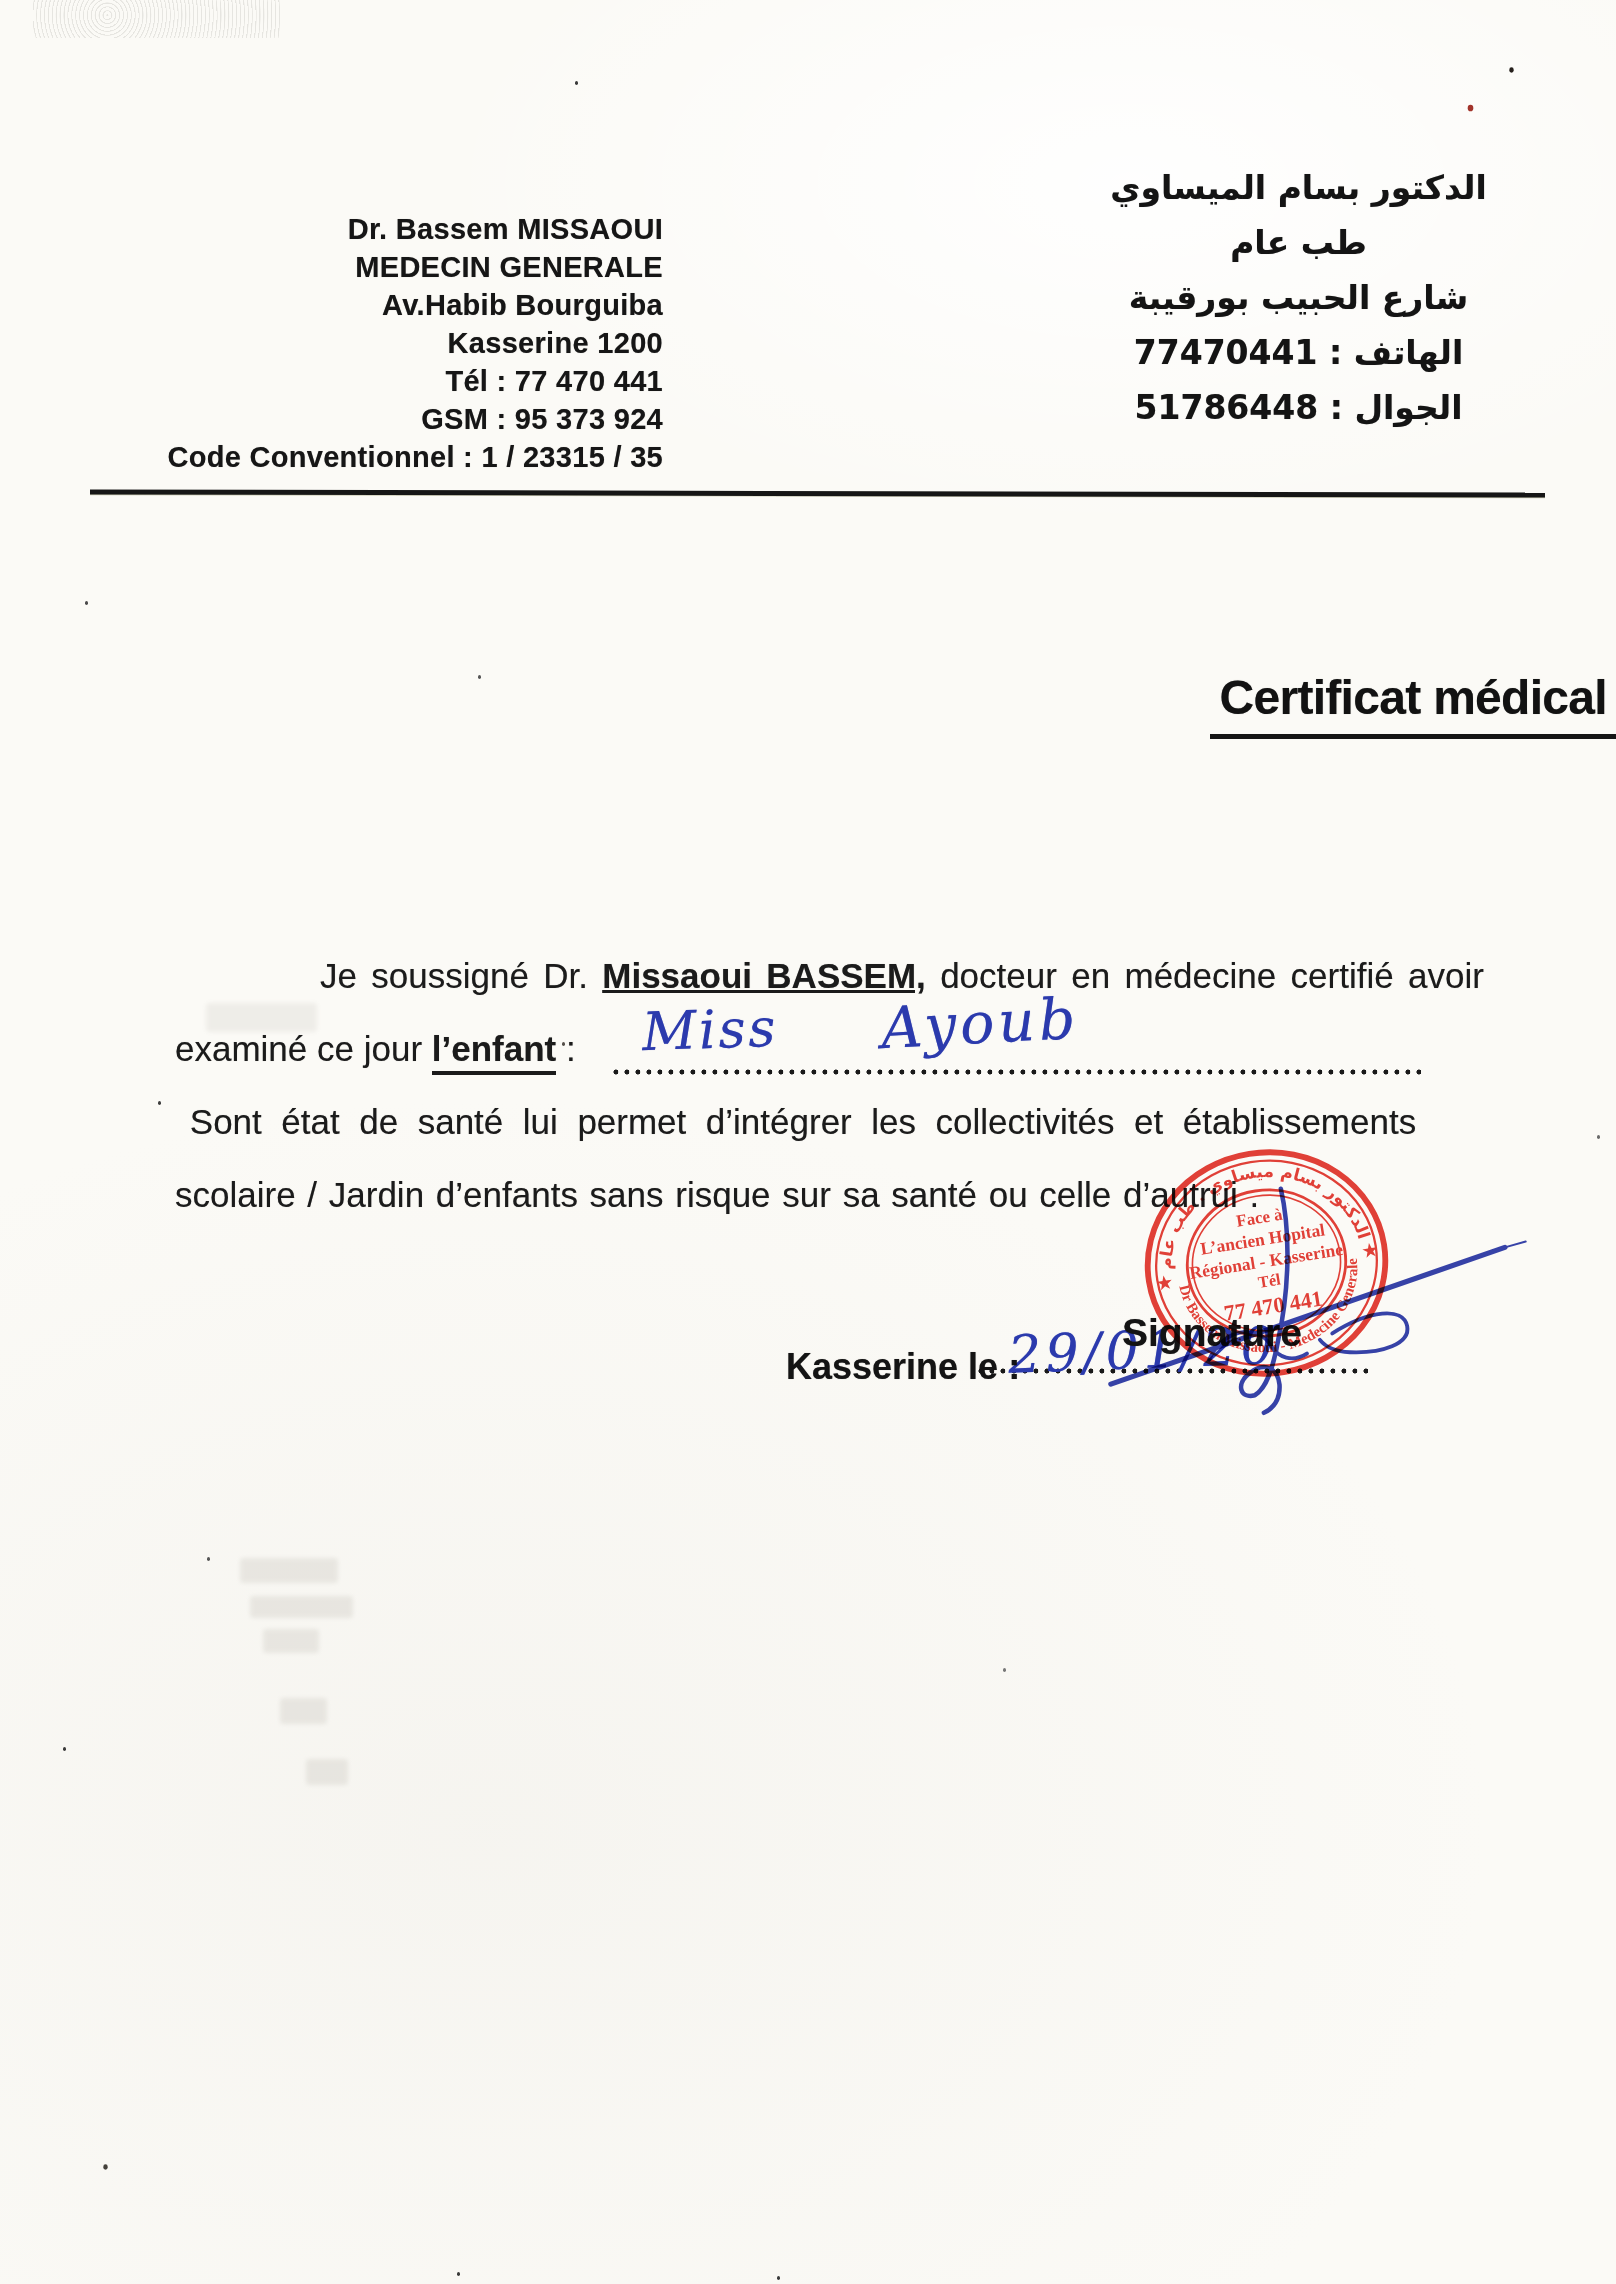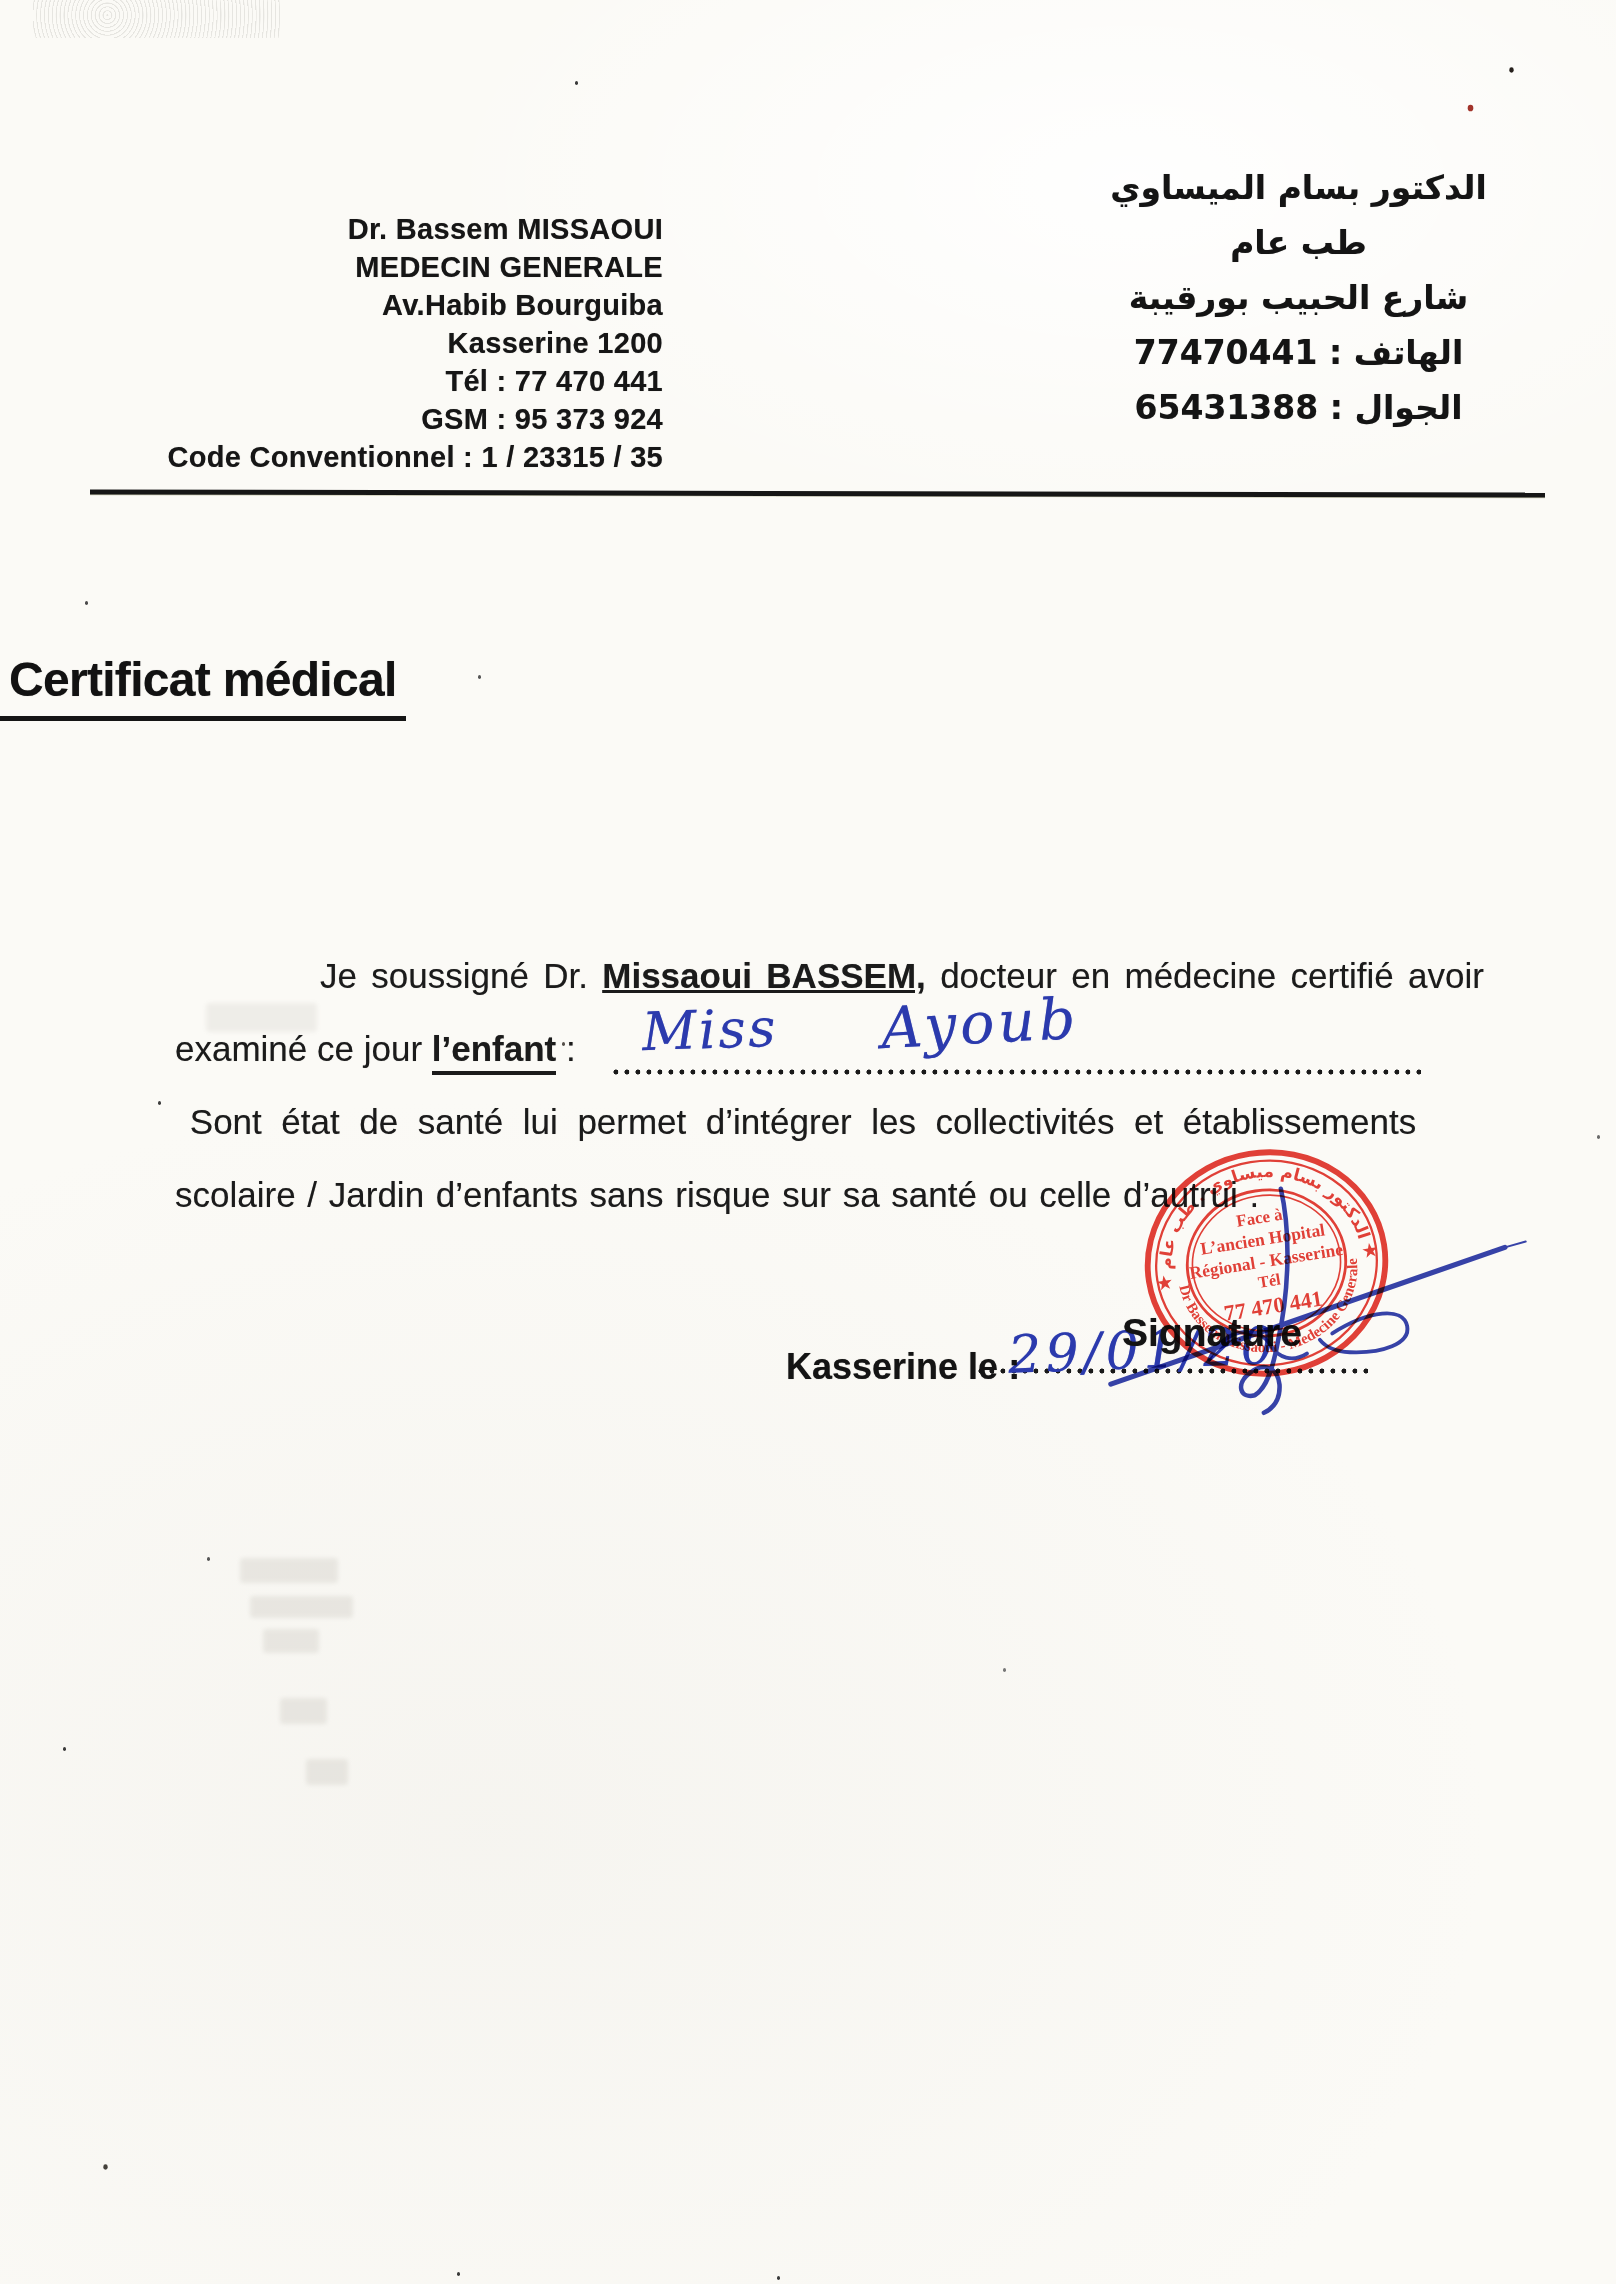--- a/index.html
+++ b/index.html
@@ -14,21 +14,21 @@
   
   .hdr-left{position:absolute; left:109px; top:210px; width:554px; text-align:right;
     font-weight:bold; font-size:29px; line-height:38px; color:#161616;
     text-shadow:0 0 0.7px rgba(0,0,0,.45); letter-spacing:0.3px;}
   .hdr-right{position:absolute; left:1077px; top:160px; width:443px; text-align:center;
     direction:rtl; font-family:"DejaVu Sans", sans-serif; font-weight:bold;
     font-size:33px; line-height:55px; color:#141414; text-shadow:0 0 0.7px rgba(0,0,0,.4);}
   .rule{position:absolute; left:90px; top:491px; width:1455px; height:4.6px;
     background:#161616; transform:rotate(.12deg); box-shadow:0 0.7px 0 rgba(120,120,60,.35);}
   
-  .title-wrap{position:absolute; left:0; top:652px; width:1616px; text-align:left;}
+  .title-wrap{position:absolute; left:0; top:670px; width:1616px; text-align:right;}
   .title{display:inline-block; font-weight:bold; font-size:48px; letter-spacing:-0.7px;
     color:#121212; text-shadow:0 0 0.7px rgba(0,0,0,.5);
     border-bottom:5.9px solid #151515; padding:0 9px 9px 9px;}
   
   .body-block{position:absolute; left:175px; top:956px; width:1256px; font-size:35px; color:#1b1b1b;
     text-shadow:0 0 0.7px rgba(0,0,0,.4);}
   .bline{position:absolute; left:0; width:1256px; white-space:nowrap;}
   .b1{top:0; text-indent:145px; word-spacing:4.6px;}
   .b2{top:73px;}
   .b3{top:146px; word-spacing:9.8px;text-align:center;}
@@ -105,21 +105,21 @@
     <div>Tél : 77 470 441</div>
     <div>GSM : 95 373 924</div>
     <div>Code Conventionnel : 1 / 23315 / 35</div>
   </div>
 
   <div class="hdr-right">
     <div>الدكتور بسام الميساوي</div>
     <div>طب عام</div>
     <div>شارع الحبيب بورقيبة</div>
     <div>الهاتف : 77470441</div>
-    <div>الجوال : 65431388</div>
+    <div>الجوال : 51786448</div>
   </div>
 
   <div class="rule"></div>
 
   <div class="title-wrap">
     <span class="title">Certificat médical</span>
   </div>
 
   <div class="body-block">
     <div class="bline b1"><span>Je soussigné Dr. </span><span class="bold">Missaoui BASSEM,</span><span> docteur en médecine certifié avoir</span></div>

